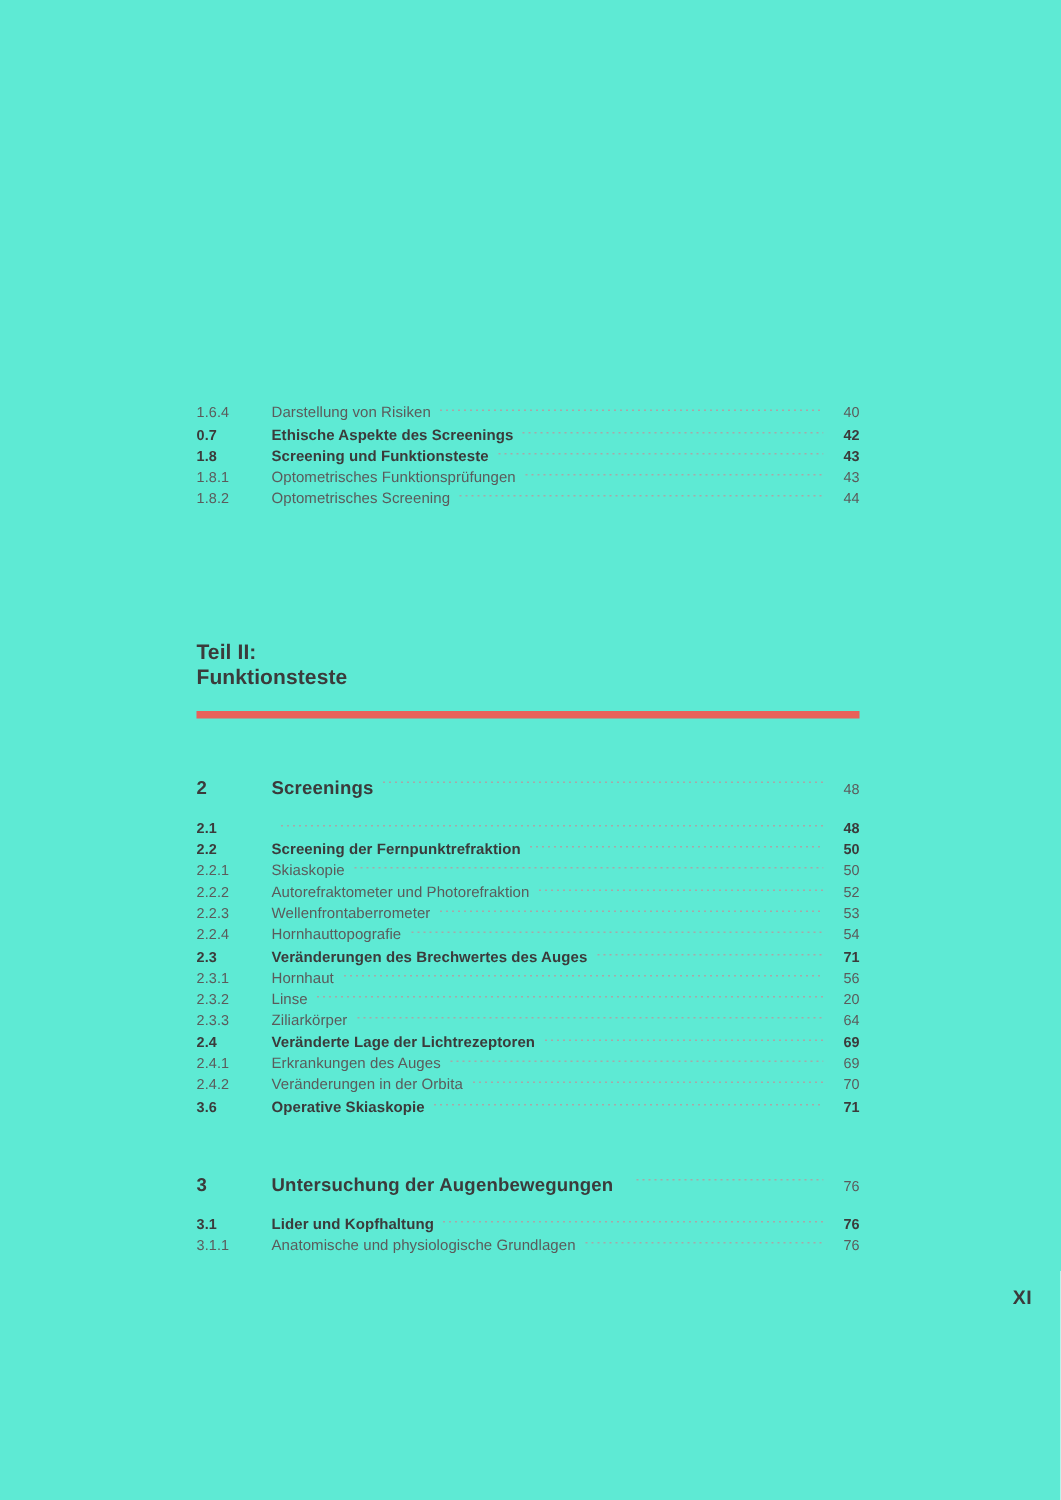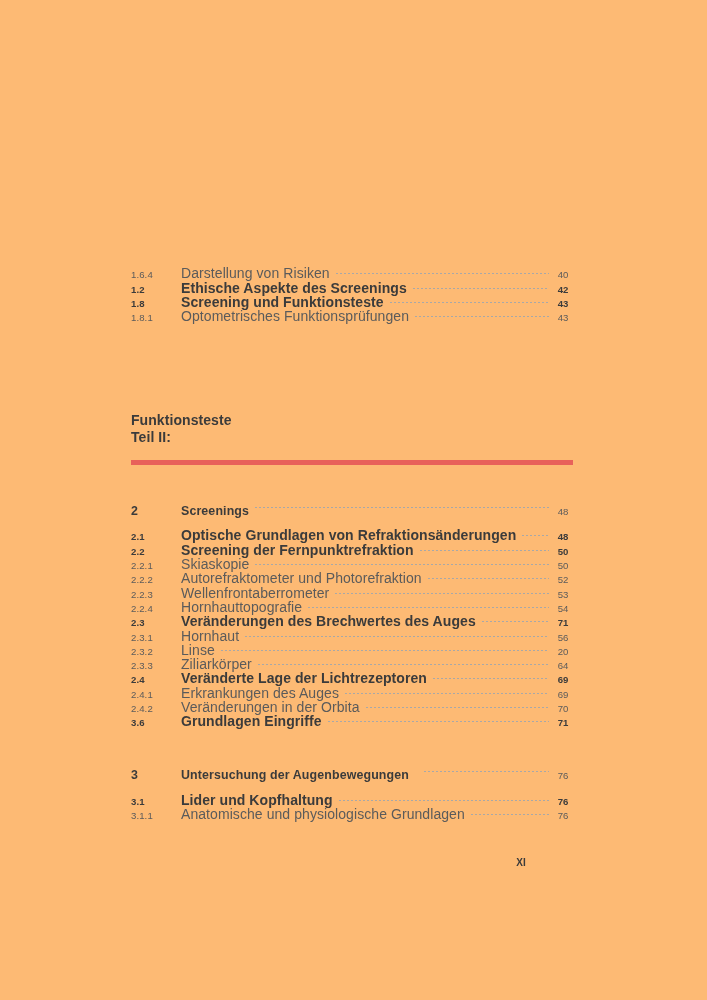--- a/index.html
+++ b/index.html
@@ -13,21 +13,21 @@
     position: relative;
     font-family: "Liberation Sans", sans-serif;
     -webkit-font-smoothing: antialiased;
   }
 
   .page {
     position: absolute;
     left: 0; top: 0;
     width: 707px;
     height: 1000px;
-    background: #fdba74;
+    background: #5eead4;
     overflow: hidden;
   }
 
   
   .content {
     position: absolute;
     left: 131px;
     top: 264px;
     width: 442px;
   }
@@ -46,21 +46,21 @@
 
   .toc-num {
     width: 50px;
     flex: 0 0 50px;
     font-size: 9.6px;
     color: #5b5b5b;
     letter-spacing: 0.01em;
   }
 
   .toc-title {
-    font-size: 14px;
+    font-size: 10px;
     color: #5b5b5b;
     letter-spacing: 0.005em;
     flex: 0 0 auto;
   }
 
   .toc-dots {
     flex: 1 1 auto;
     margin: 0 4px 0 5px;
     overflow: hidden;
     position: relative;
@@ -73,21 +73,21 @@
     bottom: 4px;
     height: 1px;
     background-image: radial-gradient(circle, #a8a8a8 0.5px, transparent 0.6px);
     background-size: 4px 1px;
     background-repeat: repeat-x;
     background-position: 0 0;
   }
 
   .toc-page {
     flex: 0 0 20px;
-    text-align: center;
+    text-align: right;
     font-size: 9.6px;
     color: #5b5b5b;
   }
 
   
   .toc-row.bold .toc-num,
   .toc-row.bold .toc-title,
   .toc-row.bold .toc-page {
     font-weight: bold;
     color: #3b3b3b;
@@ -136,23 +136,23 @@
   .sp-part-rule  { height: 14px; }
   .sp-after-rule { height: 29px; }
   .sp-ch-to-sec  { height: 11px; }
   .sp-block      { height: 32px; }
 
   
   .folio {
     position: absolute;
     left: 0;
     top: 857px;
-    width: 526px;
+    width: 688px;
     text-align: right;
-    font-size: 10px;
+    font-size: 13px;
     font-weight: bold;
     color: #3b3b3b;
     letter-spacing: 0.02em;
   }
 </style>
 </head>
 <body>
 
 <div class="page">
 
@@ -161,68 +161,73 @@
     <div class="toc-group">
 
       <div class="toc-row">
         <span class="toc-num">1.6.4</span>
         <span class="toc-title">Darstellung von Risiken</span>
         <span class="toc-dots"></span>
         <span class="toc-page">40</span>
       </div>
 
       <div class="toc-row bold">
-        <span class="toc-num">1.2</span>
+        <span class="toc-num">0.7</span>
         <span class="toc-title">Ethische Aspekte des Screenings</span>
         <span class="toc-dots"></span>
         <span class="toc-page">42</span>
       </div>
 
       <div class="toc-row bold">
         <span class="toc-num">1.8</span>
         <span class="toc-title">Screening und Funktionsteste</span>
         <span class="toc-dots"></span>
         <span class="toc-page">43</span>
       </div>
 
       <div class="toc-row">
         <span class="toc-num">1.8.1</span>
         <span class="toc-title">Optometrisches Funktionsprüfungen</span>
         <span class="toc-dots"></span>
         <span class="toc-page">43</span>
       </div>
 
+      <div class="toc-row">
+        <span class="toc-num">1.8.2</span>
+        <span class="toc-title">Optometrisches Screening</span>
+        <span class="toc-dots"></span>
+        <span class="toc-page">44</span>
+      </div>
 
     </div>
 
     <div class="sp-part-top"></div>
 
     <div class="part-block">
+      <div class="part-title">Teil II:</div>
       <div class="part-title">Funktionsteste</div>
-      <div class="part-title">Teil II:</div>
       <div class="sp-part-rule"></div>
       <div class="part-rule"></div>
     </div>
 
     <div class="sp-after-rule"></div>
 
     <div class="toc-row chapter">
       <span class="toc-num">2</span>
       <span class="toc-title">Screenings</span>
       <span class="toc-dots"></span>
       <span class="toc-page">48</span>
     </div>
 
     <div class="sp-ch-to-sec"></div>
 
     <div class="toc-group">
 
       <div class="toc-row bold">
         <span class="toc-num">2.1</span>
-        <span class="toc-title">Optische Grundlagen von Refraktionsänderungen</span>
         <span class="toc-dots"></span>
         <span class="toc-page">48</span>
       </div>
 
       <div class="toc-row bold">
         <span class="toc-num">2.2</span>
         <span class="toc-title">Screening der Fernpunktrefraktion</span>
         <span class="toc-dots"></span>
         <span class="toc-page">50</span>
       </div>
@@ -299,21 +304,21 @@
 
       <div class="toc-row">
         <span class="toc-num">2.4.2</span>
         <span class="toc-title">Veränderungen in der Orbita</span>
         <span class="toc-dots"></span>
         <span class="toc-page">70</span>
       </div>
 
       <div class="toc-row bold">
         <span class="toc-num">3.6</span>
-        <span class="toc-title">Grundlagen Eingriffe</span>
+        <span class="toc-title">Operative Skiaskopie</span>
         <span class="toc-dots"></span>
         <span class="toc-page">71</span>
       </div>
 
     </div>
 
     <div class="sp-block"></div>
 
     <div class="toc-row chapter wide-gap">
       <span class="toc-num">3</span>

